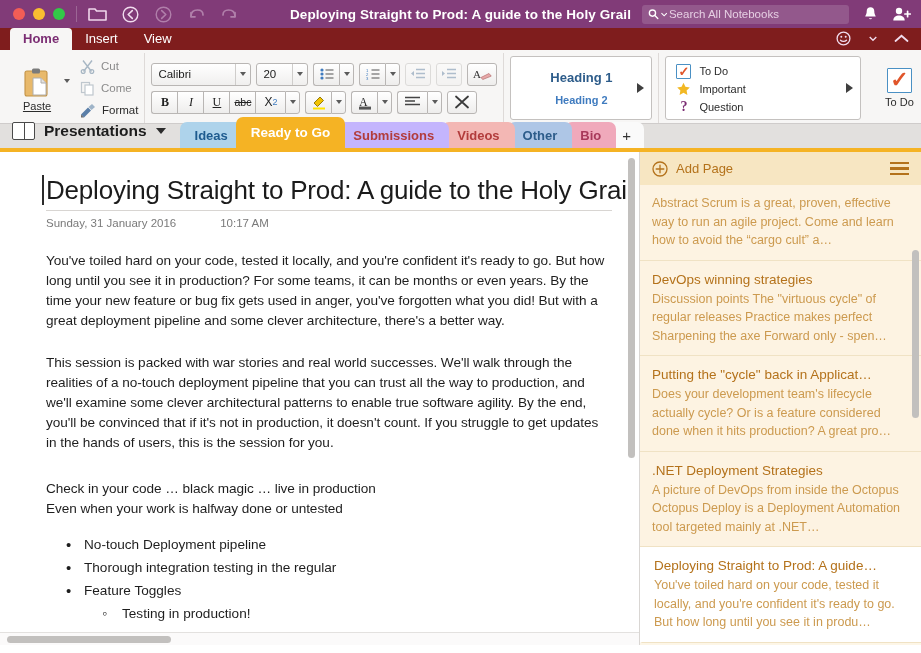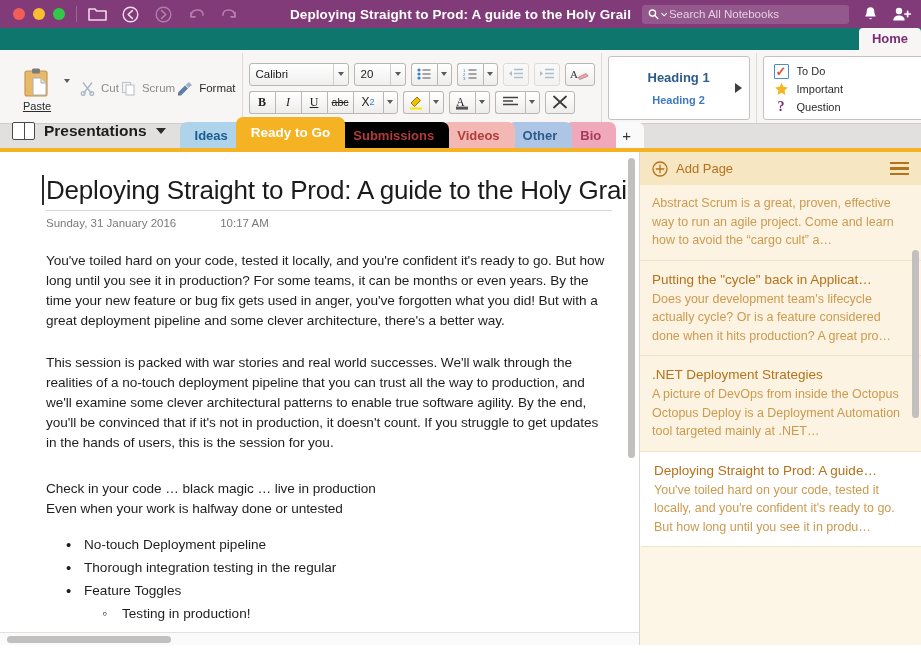--- a/index.html
+++ b/index.html
@@ -43,24 +43,23 @@
     display: flex; align-items: center; padding: 0 6px; gap: 2px;
   }
   .searchbox input {
     background: transparent; border: 0; outline: 0; color: #fff;
     font-size: 11.5px; font-family: "Liberation Sans", sans-serif; width: 100%;
   }
   .searchbox input::placeholder { color: #e6cfe3; }
 
   
   .ribbon-tabs {
-    height: 22px; background: #0f766e;
+    height: 22px; background: #7f1d1d;
     display: flex; align-items: flex-end; padding-left: 10px;
     position: relative;
-    flex-direction: column;
   }
   .rtab {
     font-size: 13px; color: #fff; padding: 2px 13px 3px 13px;
     line-height: 17px;
   }
   .rtab.active {
     background: #f7f6f5; color: #7b2d73; font-weight: bold;
     border-radius: 4px 4px 0 0;
   }
   .ribbon-right-ctl {
@@ -79,21 +78,21 @@
 
   .paste-btn {
     display: flex; flex-direction: column; align-items: center;
     width: 50px; padding-top: 2px; cursor: default;
   }
   .paste-label { font-size: 11px; color: #2b2b2b; margin-top: 1px; text-decoration: underline; }
   .caret-sm {
     width: 0; height: 0; border-left: 3.5px solid transparent;
     border-right: 3.5px solid transparent; border-top: 4px solid #5b5b5b;
   }
-  .clip-list { display: flex; flex-direction: row; gap: 2px; padding-left: 2px; }
+  .clip-list { display: flex; flex-direction: column; gap: 2px; padding-left: 2px; }
   .clip-item { display: flex; align-items: center; gap: 6px; height: 20px; }
   .clip-item span.t { font-size: 11.5px; color: #8b8b8b; }
   .clip-item.enabled span.t { color: #2b2b2b; }
 
   .ctl {
     height: 23px; background: linear-gradient(#ffffff,#f0efee);
     border: 1px solid #b9b6b4; border-radius: 3px;
     display: flex; align-items: center;
   }
   .combo { display: flex; align-items: center; }
@@ -380,21 +379,21 @@
             <circle cx="3.2" cy="12.6" r="1.9" fill="none" stroke="#a8b7c4" stroke-width="1.3"></circle>
             <circle cx="11.8" cy="12.6" r="1.9" fill="none" stroke="#a8b7c4" stroke-width="1.3"></circle>
           </svg>
         <span class="t">Cut</span>
       </div>
       <div class="clip-item">
         <svg width="15" height="15" viewBox="0 0 15 15">
             <rect x="1.5" y="1.5" width="8" height="10" fill="none" stroke="#bfc7ce" stroke-width="1.2"></rect>
             <rect x="5" y="4" width="8" height="10" fill="#fff" stroke="#bfc7ce" stroke-width="1.2"></rect>
           </svg>
-        <span class="t">Scrum</span>
+        <span class="t">Come</span>
       </div>
       <div class="clip-item enabled">
         <svg width="16" height="15" viewBox="0 0 16 15">
             <path d="M1 11.5l7-7 3 3-7 7z" fill="#5b7fa8"></path>
             <path d="M8.5 4l3.5-3 3 3-3.5 3z" fill="#9fb4c8"></path>
             <path d="M1 11.5l3 3-3 0z" fill="#6b6b6b"></path>
           </svg>
         <span class="t">Format</span>
       </div>
     </div>
@@ -558,21 +557,21 @@
 
 <div class="sectionbar">
   <div class="notebook-sel">
     <span class="nb-icon"></span>
     <span class="nb-name">Presentations</span>
     <span class="nb-caret"></span>
   </div>
   <div class="stabs">
     <div class="stab" style="background:#aed3eb;color:#1e5b8f;z-index:6">Ideas</div>
     <div class="stab active" style="background:#f5b324;z-index:9">Ready to Go</div>
-    <div class="stab" style="background:#000000;color:#b23c3c;z-index:5">Submissions</div>
+    <div class="stab" style="background:#c4b5fd;color:#b23c3c;z-index:5">Submissions</div>
     <div class="stab" style="background:#f3b7b4;color:#b23c3c;z-index:4">Videos</div>
     <div class="stab" style="background:#aec6e6;color:#2d5c8a;z-index:3">Other</div>
     <div class="stab" style="background:#f0a9bb;color:#a8395a;z-index:2">Bio</div>
     <div class="stab plus" style="z-index:1">+</div>
   </div>
 </div>
 
 <div class="bodyarea">
 
   <div class="page-pane">
@@ -624,20 +623,24 @@
           <i></i>
           <i></i>
         </span>
     </div>
 
     <div class="plist">
       <div class="pitem first">
         <div class="pprev">Abstract  Scrum is a great, proven, effective way to run an agile project. Come and learn how to avoid the “cargo cult” a…</div>
       </div>
       <div class="pitem">
+        <div class="ptitle">DevOps winning strategies</div>
+        <div class="pprev">Discussion points  The "virtuous cycle" of regular releases  Practice makes perfect  Sharpening the axe  Forward only - spen…</div>
+      </div>
+      <div class="pitem">
         <div class="ptitle">Putting the "cycle" back in Applicat…</div>
         <div class="pprev">Does your development team's lifecycle actually cycle? Or is a feature considered done when it hits production? A great pro…</div>
       </div>
       <div class="pitem">
         <div class="ptitle">.NET Deployment Strategies</div>
         <div class="pprev">A picture of DevOps from inside the Octopus  Octopus Deploy is a Deployment Automation tool targeted mainly at .NET…</div>
       </div>
       <div class="pitem selected">
         <div class="ptitle">Deploying Straight to Prod: A guide…</div>
         <div class="pprev">You've toiled hard on your code, tested it locally, and you're confident it's ready to go. But how long until you see it in produ…</div>

